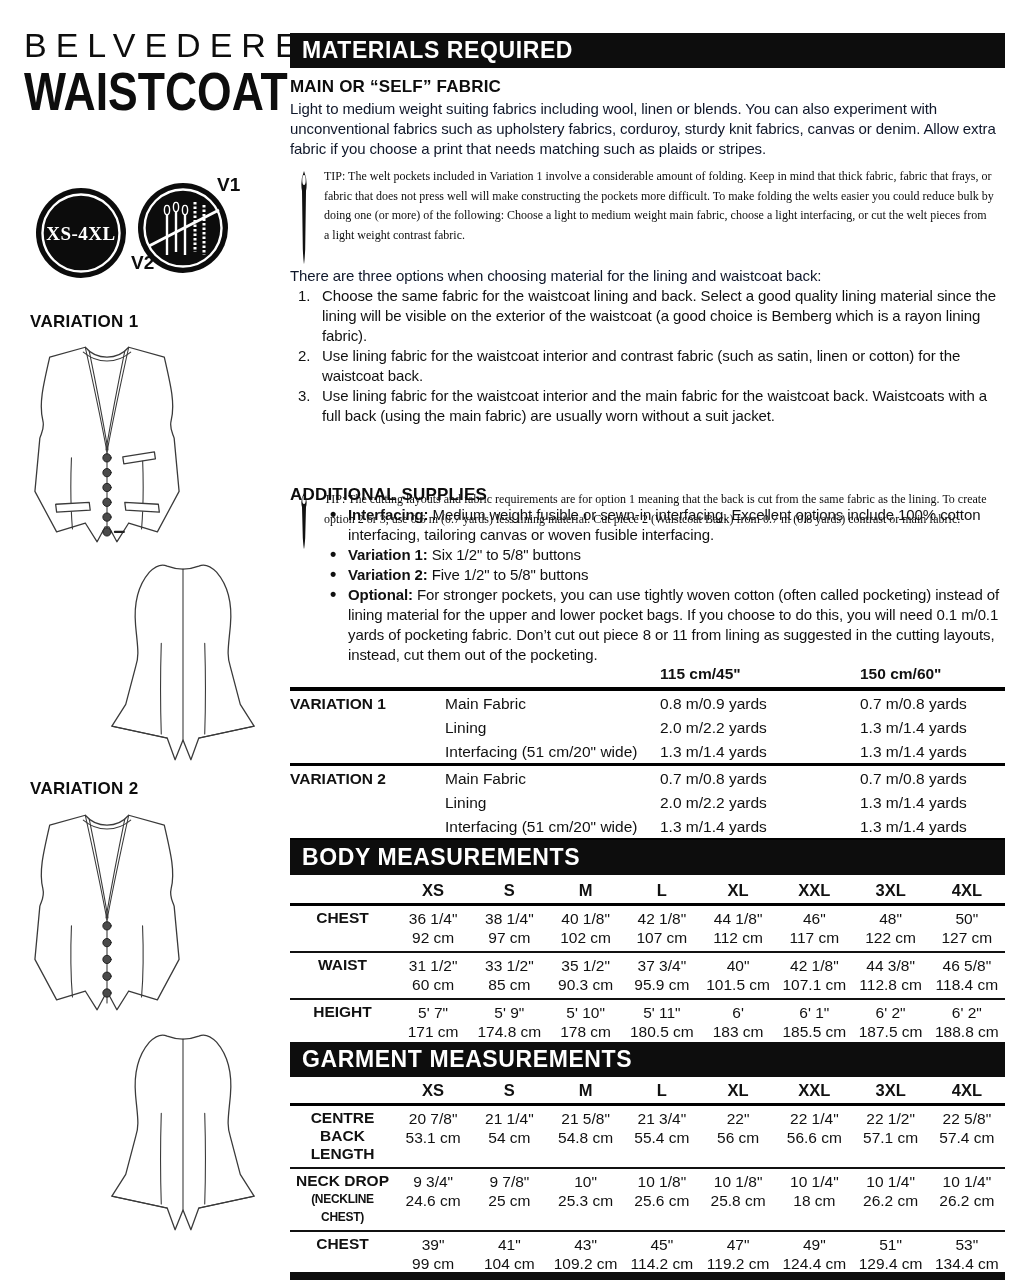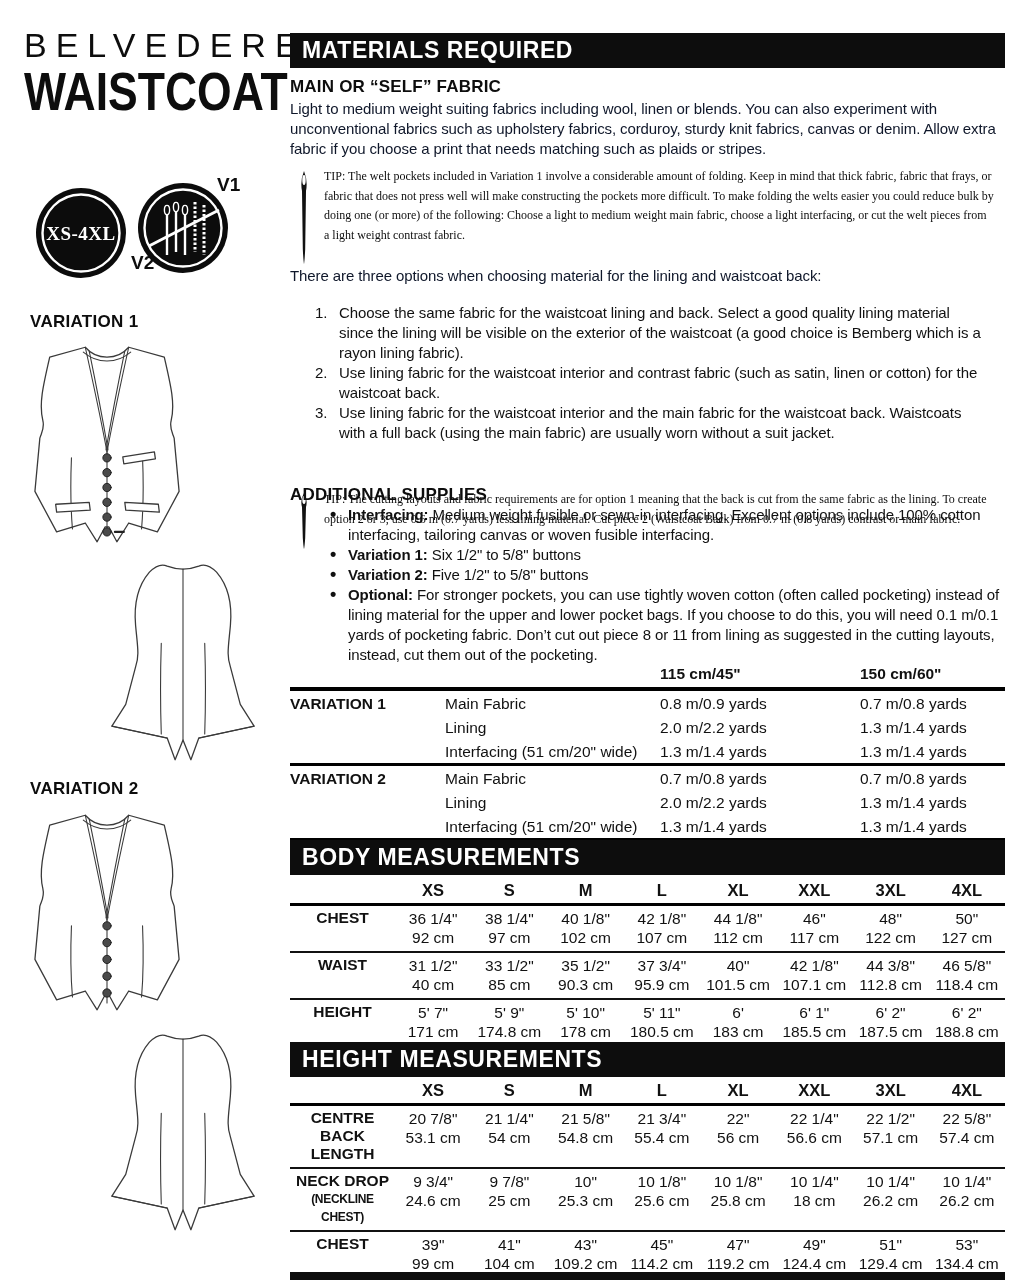--- a/index.html
+++ b/index.html
@@ -18,21 +18,21 @@
 
   
   .rightcol{position:absolute;left:290px;top:0;width:715px;}
   .h-bar{position:absolute;left:0;width:715px;height:35px;background:#0d0d0d;color:#fff;
          font-weight:700;font-size:23px;letter-spacing:.6px;line-height:35px;padding-left:12px;box-sizing:border-box;}
   .sec-h{font-weight:700;font-size:17px;letter-spacing:.2px;color:#0d0d0d;}
   .body-text{font-size:15px;line-height:20px;letter-spacing:-0.1px;color:#0f172a;}
   .tip{font-family:"Liberation Serif", serif;font-size:12px;line-height:19.5px;color:#0d0d0d;
        padding-left:30px;position:relative;}
   .tip .needle{position:absolute;left:4px;top:2px;}
-  ol.opts{margin:17px;padding:0 0 0 32px;list-style:none;counter-reset:n;}
+  ol.opts{margin:0;padding:0 0 0 32px;list-style:none;counter-reset:n;}
   ol.opts li{counter-increment:n;position:relative;font-size:15px;line-height:20px;letter-spacing:-0.1px;margin:0;}
   ol.opts li::before{content:counter(n) ".";position:absolute;left:-24px;top:0;}
   ul.sup{margin:0;padding:0;list-style:none;}
   ul.sup li{position:relative;padding-left:58px;font-size:15px;line-height:20px;letter-spacing:-0.1px;}
   ul.sup li::before{content:"\2022";position:absolute;left:40px;top:-1px;font-size:18px;font-weight:700;}
   .b{font-weight:700;margin-top:25px;}
 
   
   .frow{display:grid;grid-template-columns:155px 215px 200px 145px;font-size:15.5px;line-height:22px;}
   .fhead{font-weight:700;padding-bottom:2px;border-bottom:4px solid #000;}
@@ -292,21 +292,21 @@
         </div>
       <div class="mcell">
           <div>50"</div>
           <div>127 cm</div>
         </div>
     </div>
     <div class="mrow">
       <div class="mlabel">WAIST</div>
       <div class="mcell">
           <div>31 1/2"</div>
-          <div>40 cm</div>
+          <div>60 cm</div>
         </div>
       <div class="mcell">
           <div>33 1/2"</div>
           <div>85 cm</div>
         </div>
       <div class="mcell">
           <div>35 1/2"</div>
           <div>90.3 cm</div>
         </div>
       <div class="mcell">
@@ -360,21 +360,21 @@
           <div>6' 2"</div>
           <div>187.5 cm</div>
         </div>
       <div class="mcell">
           <div>6' 2"</div>
           <div>188.8 cm</div>
         </div>
     </div>
   </div>
 
-  <div class="h-bar" style="top:1042px;">HEIGHT MEASUREMENTS</div>
+  <div class="h-bar" style="top:1042px;">GARMENT MEASUREMENTS</div>
 
   <div class="abs" style="top:1079px;left:0;width:715px;">
     <div class="mhead">
       <div></div>
       <div>XS</div>
       <div>S</div>
       <div>M</div>
       <div>L</div>
       <div>XL</div>
       <div>XXL</div>

